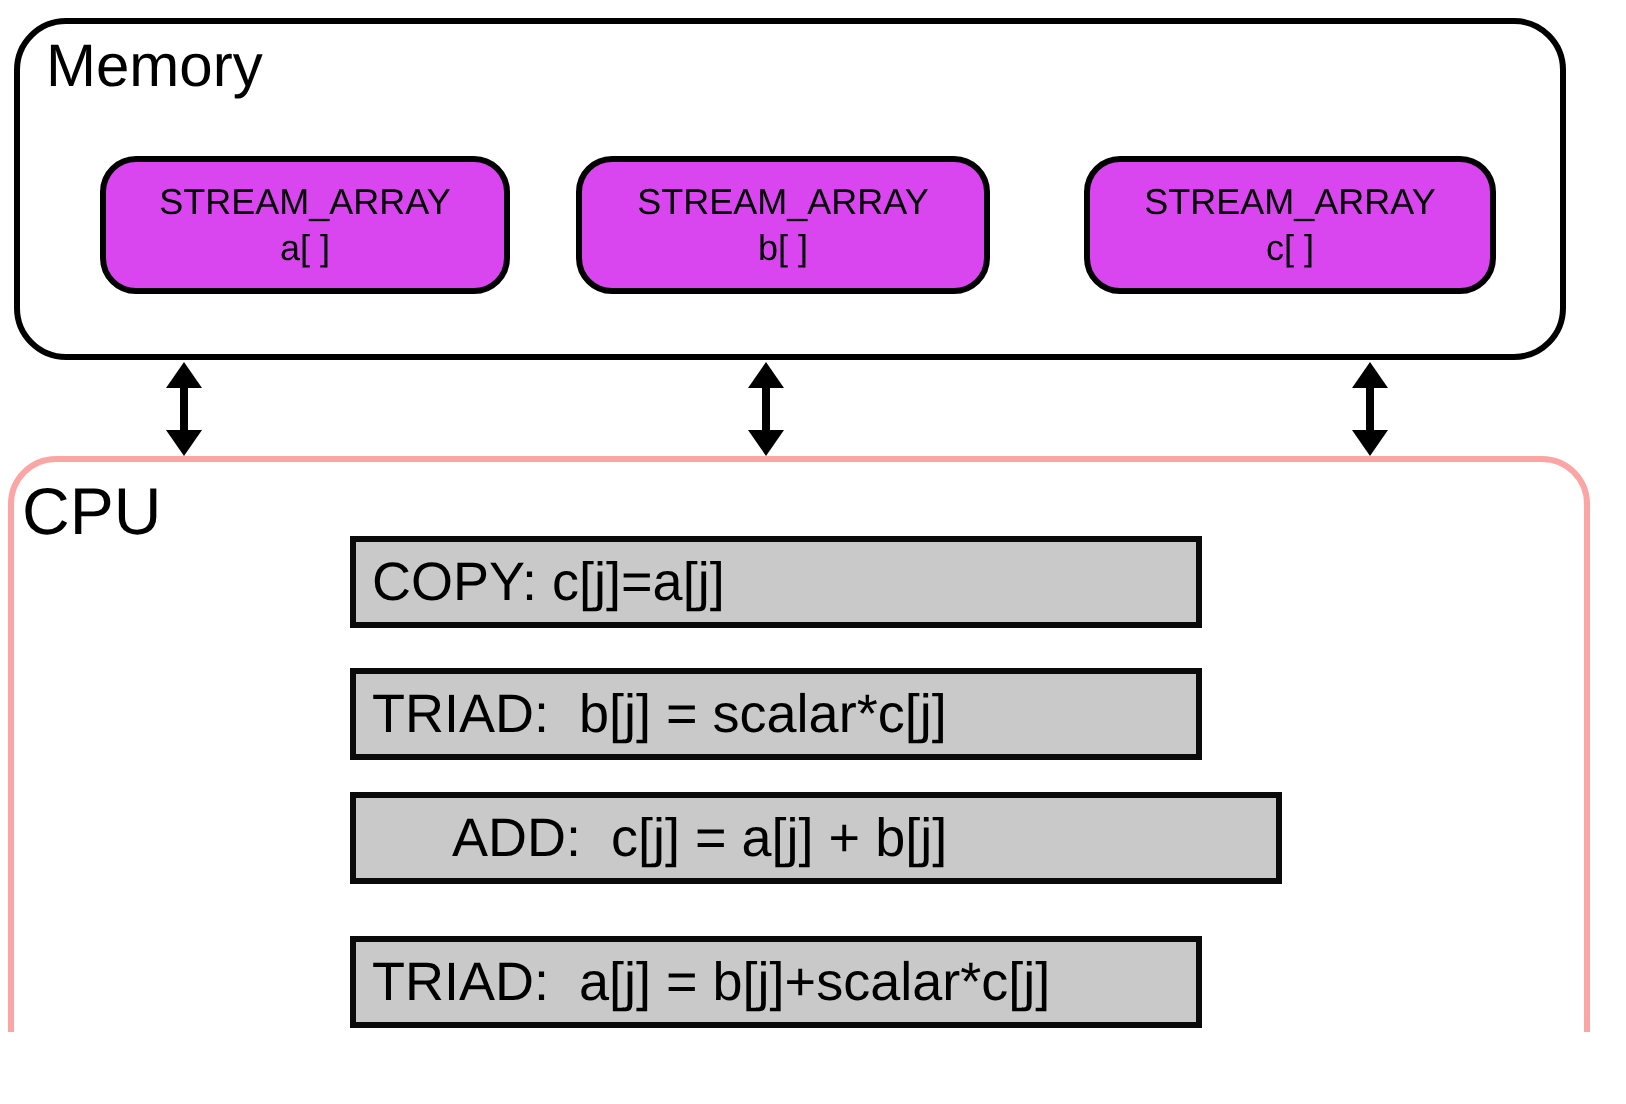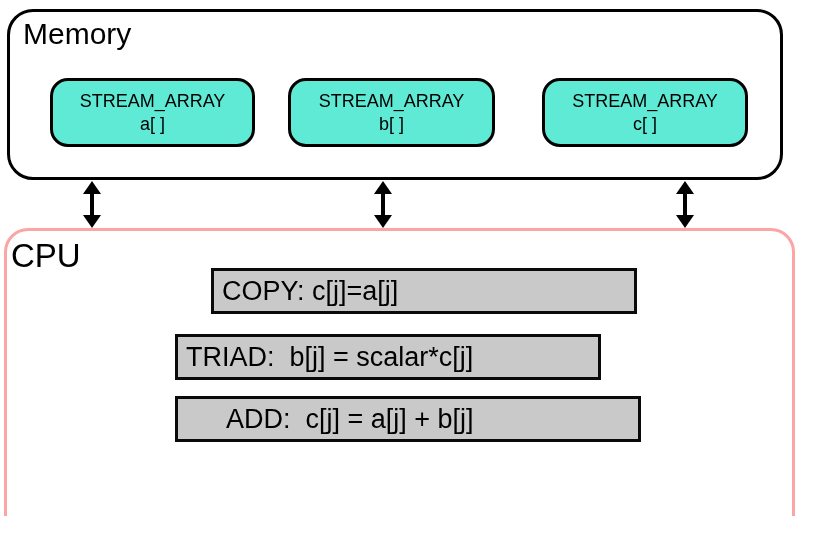--- a/index.html
+++ b/index.html
@@ -35,21 +35,21 @@
     font-size: 30px;
     line-height: 1.2;
     color: #000;
   }
   .array-box {
     position: absolute;
     top: 66px;
     height: 63px;
     border: 3px solid #000;
     border-radius: 18px;
-    background: #5eead4;
+    background: #d946ef;
     display: flex;
     flex-direction: column;
     align-items: center;
     justify-content: center;
     text-align: right;
   }
   .array-box .array-title {
     font-size: 18px;
     line-height: 1.25;
     white-space: pre;
@@ -123,21 +123,21 @@
     display: flex;
     align-items: center;
     padding-left: 8px;
   }
   .op-bar .op-text {
     font-size: 27px;
     line-height: 1;
     white-space: pre;
     color: #000;
   }
-  .op-copy  { top: 37px; margin-left: 36px; }
+  .op-copy  { top: 37px; }
   .op-scale { top: 103px; }
   .op-add   { top: 165px; padding-left: 48px; }
   .op-triad { top: 237px; }
 </style>
 </head>
 <body>
 
 <div class="stage">
 
   <div class="memory-box">
@@ -183,15 +183,18 @@
     </div>
 
     <div class="op-bar op-scale">
       <span class="op-text">TRIAD:  b[j] = scalar*c[j]</span>
     </div>
 
     <div class="op-bar op-add">
       <span class="op-text">ADD:  c[j] = a[j] + b[j]</span>
     </div>
 
+    <div class="op-bar op-triad">
+      <span class="op-text">TRIAD:  a[j] = b[j]+scalar*c[j]</span>
+    </div>
   </div>
 
 </div>
 
 </body></html>

